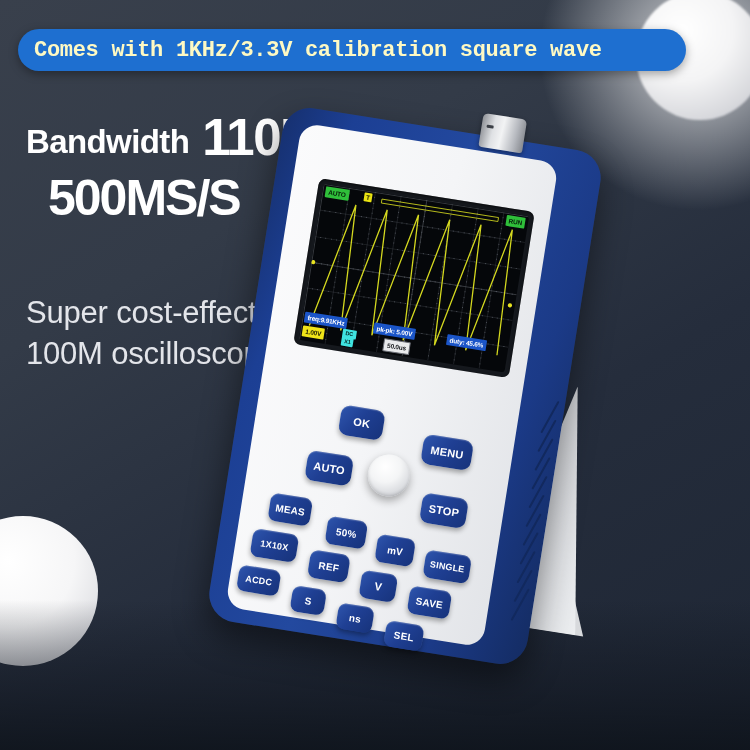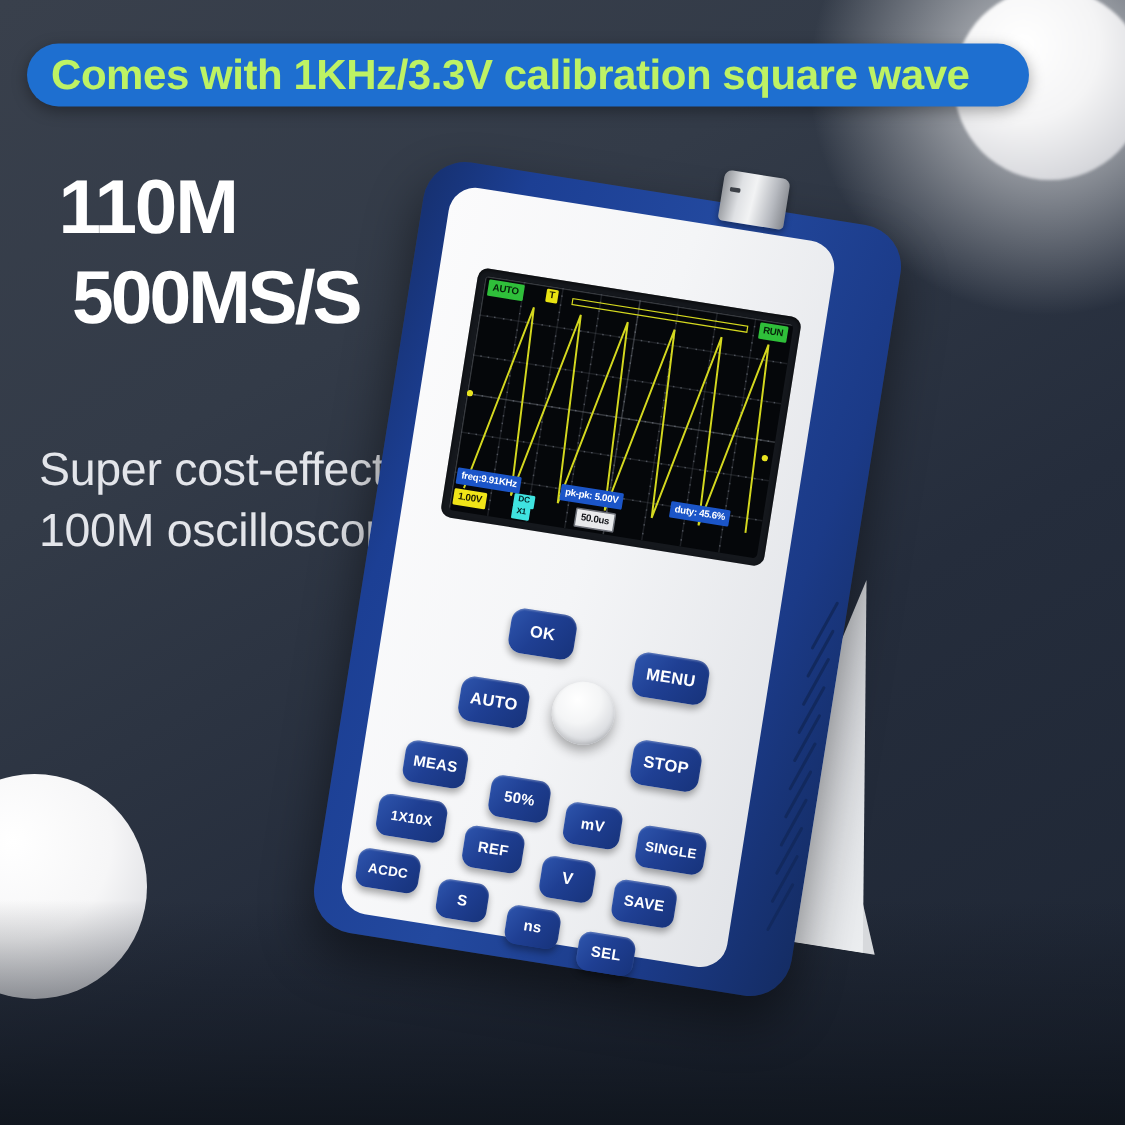--- a/index.html
+++ b/index.html
@@ -38,22 +38,23 @@
   }
 
   
   .banner {
     position:absolute; left:18px; top:29px; width:668px; height:42px;
     background:#1e6fd0; border-radius:21px;
     display:flex; align-items:center; padding-left:16px;
     box-shadow:0 3px 10px rgba(0,0,0,0.35);
   }
   .banner-text {
-    color:#bef264; font-size:28px; font-weight:bold; letter-spacing:-0.3px;
+    color:#fef9c3; font-size:22px; font-weight:bold; letter-spacing:-0.3px;
     white-space:nowrap;
+    font-family:Liberation Mono, monospace;
   }
 
   
   .headline { position:absolute; left:26px; top:112px; width:400px; }
   .row-spec { display:flex; align-items:flex-end; }
   .lbl-bw {
     color:#ffffff; font-size:33px; font-weight:bold; letter-spacing:-0.6px;
     line-height:1.0; padding-bottom:5px;
   }
   .val-bw {
@@ -190,20 +191,21 @@
 <div class="sphere sphere-mid"></div>
 <div class="sphere sphere-bl"></div>
 <div class="floor"></div>
 
 <div class="banner">
   <span class="banner-text">Comes with 1KHz/3.3V calibration square wave</span>
 </div>
 
 <div class="headline">
   <div class="row-spec">
+    <span class="lbl-bw">Bandwidth</span>
     <span class="val-bw">110M</span>
   </div>
   <div class="row-rate">
     <span class="val-rate">500MS/S</span>
   </div>
 </div>
 <div class="tagline">Super cost-effective
 100M oscilloscope</div>
 
 <div class="stand">

